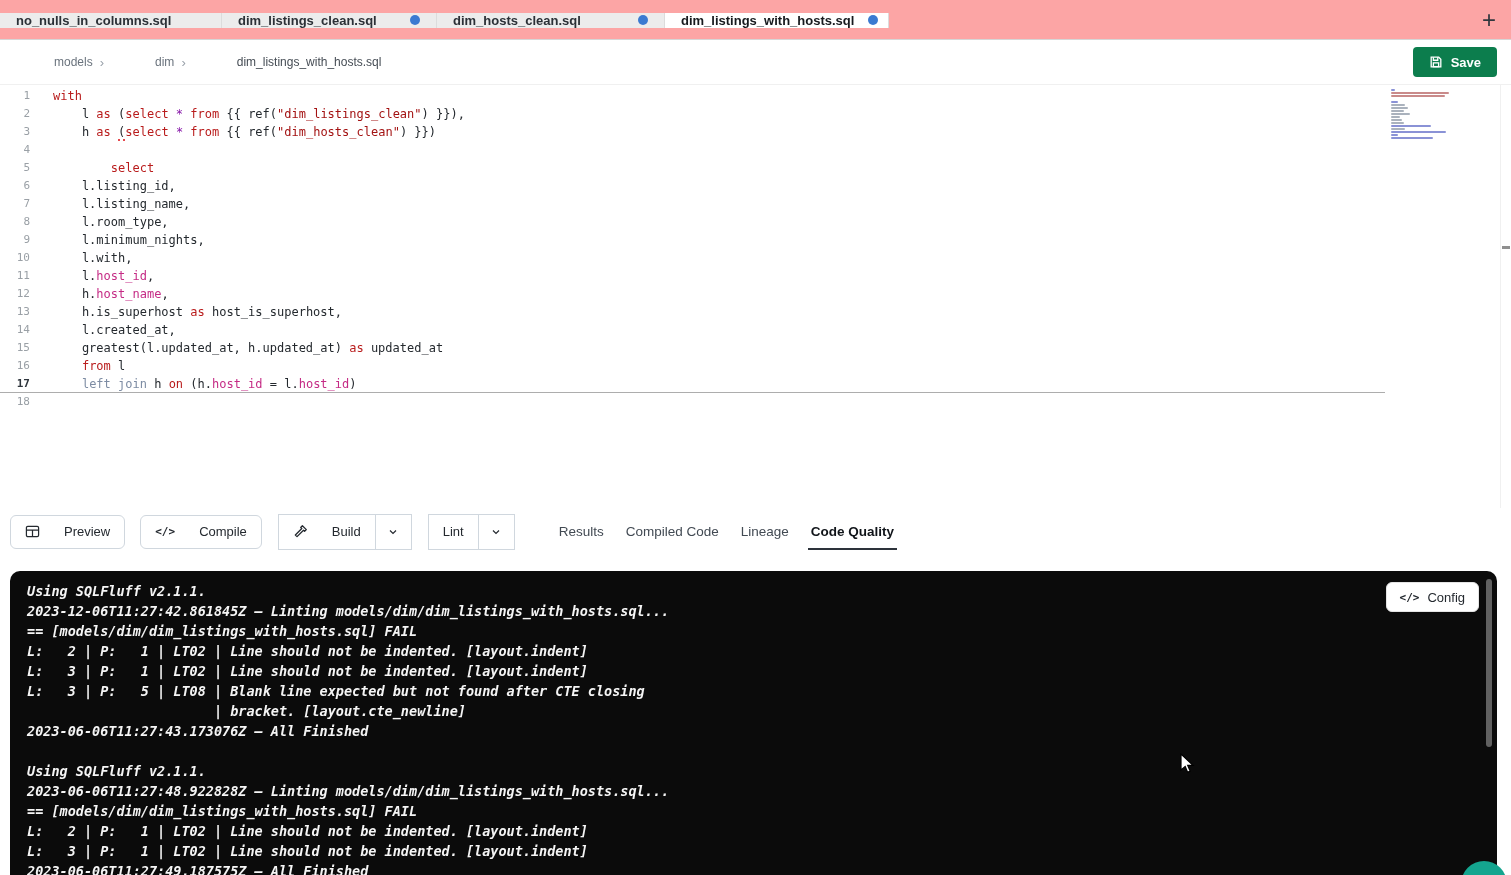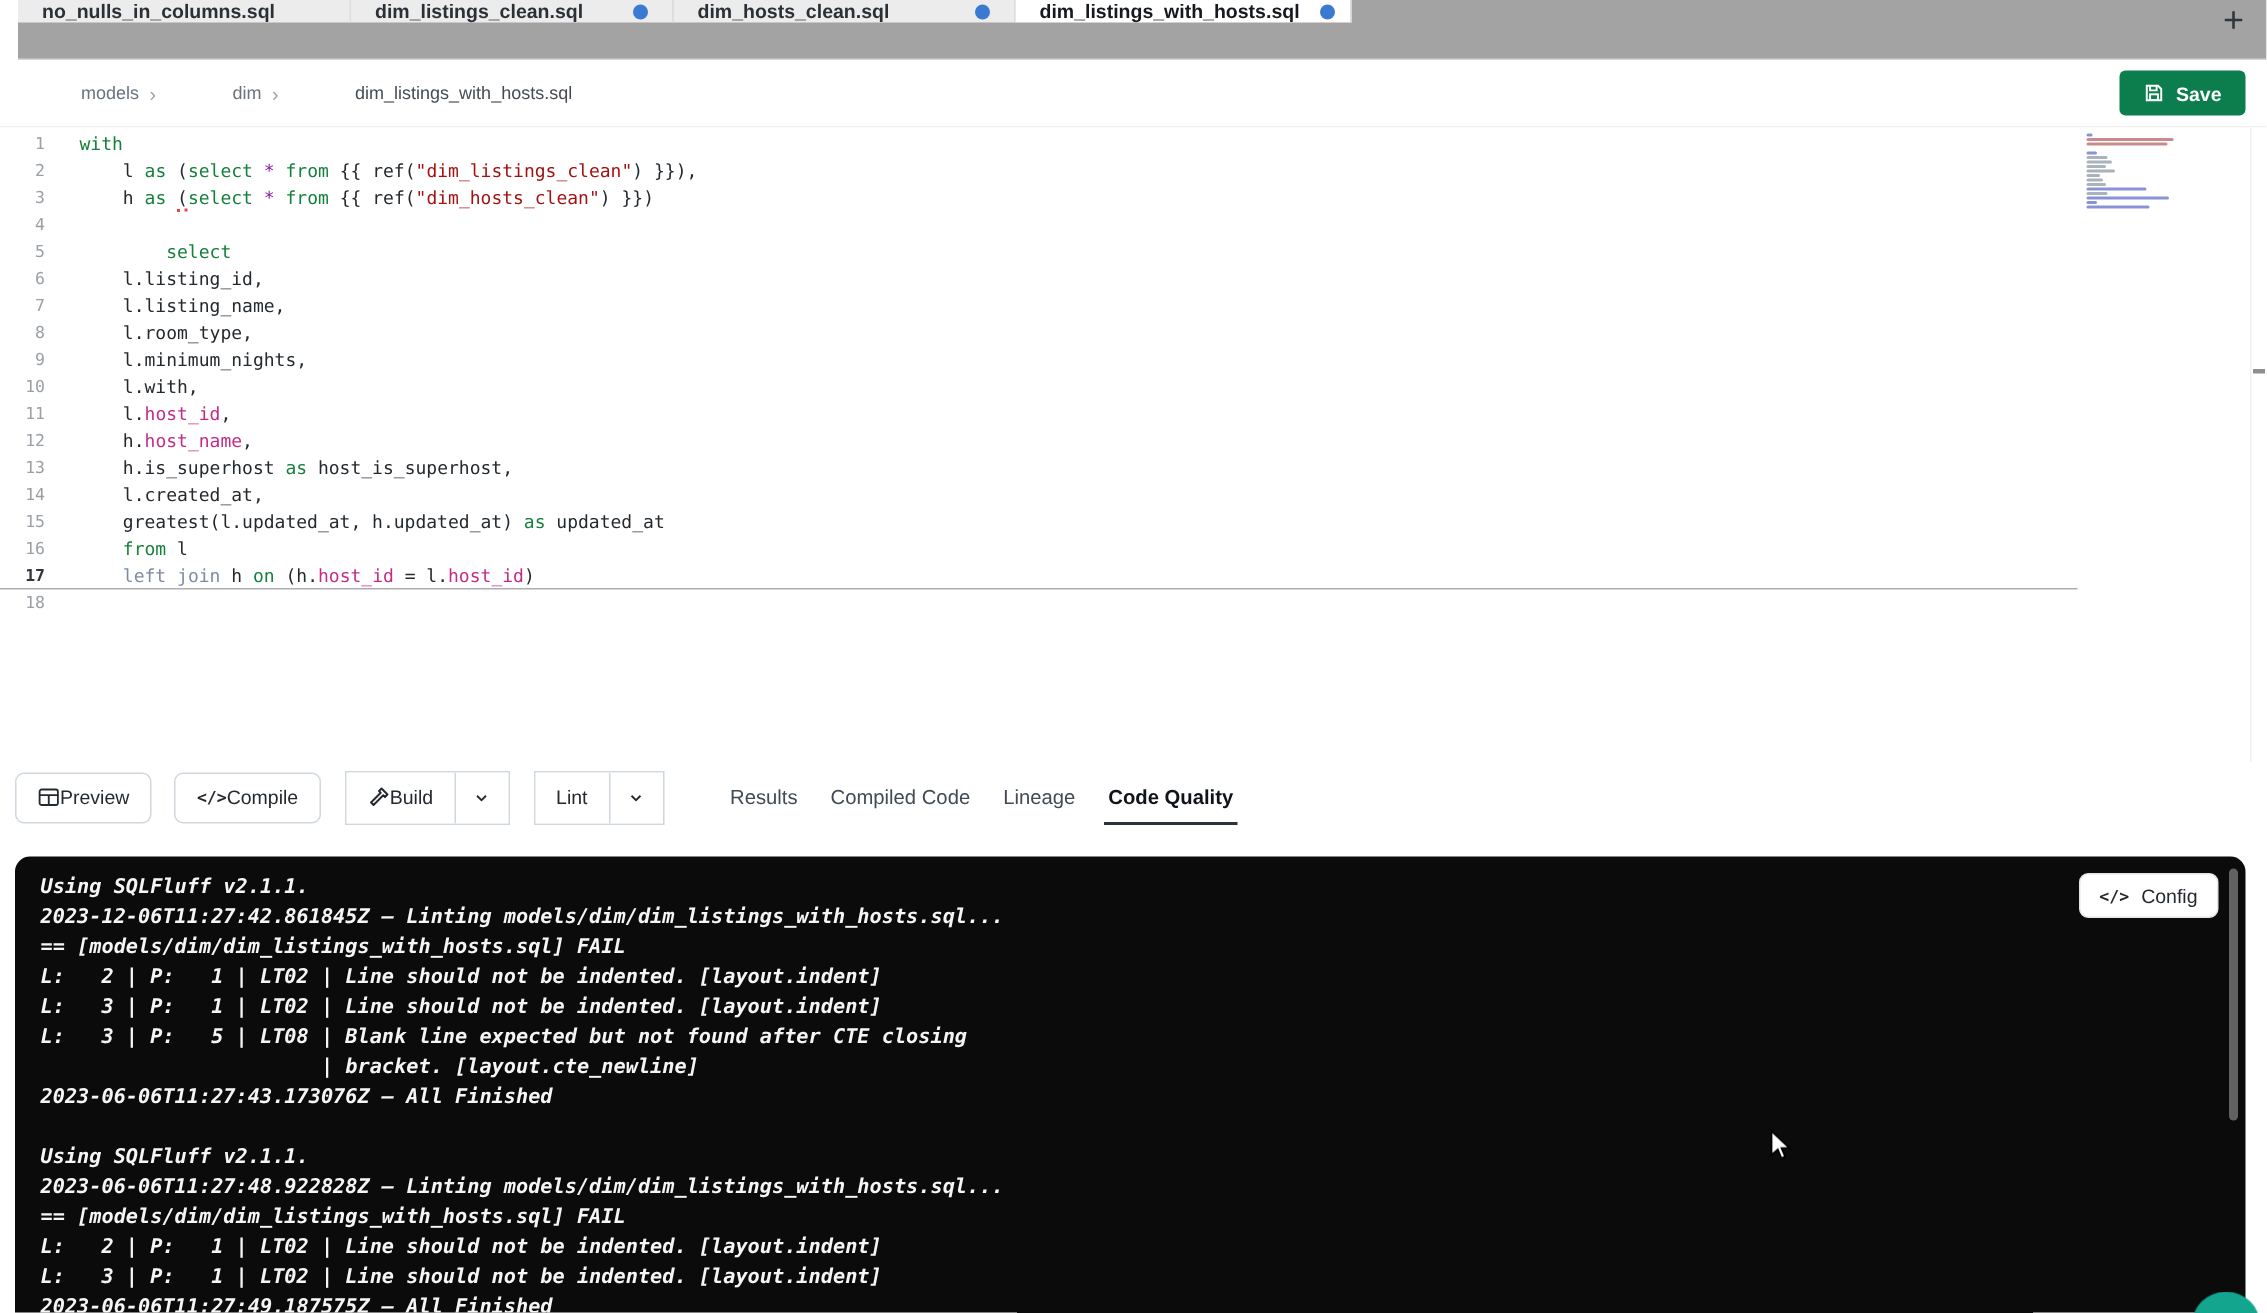--- a/index.html
+++ b/index.html
@@ -1,21 +1,21 @@
 <!DOCTYPE html>
 <html style="--accent-green: #0c7d4d; --dot-blue: #3b7ad1; --keyword-blue: #2723d8; --string-red: #a31212; --ident-magenta: #c52b85; --terminal-bg: #0b0b0b; --help-bubble-teal: #14a58f;"><head>
 <meta charset="utf-8">
 <style>
   * { margin:0; padding:0; box-sizing:border-box; }
   html,body { width:1511px; height:875px; overflow:hidden; background:#fff;
               font-family:"Liberation Sans", sans-serif; color:#24292f; }
 
   
-  .tab-bar { height:40px; background:#a3a3a3; display:flex; align-items:flex-start;
-             box-shadow: inset 0 -1px 0 #d6d6d6; margin-left: 12px; }
+  .tab-bar { height:40px; background:#fca5a5; display:flex; align-items:center;
+             box-shadow: inset 0 -1px 0 #d6d6d6; }
   .tab-strip { display:flex; align-items:stretch; }
   .tab { display:flex; align-items:center; justify-content:space-between;
          padding:0 16px; border-right:1px solid #dcdcdc; font-size:13px;
          font-weight:600; color:#2b3036; cursor:pointer; background:#ececec; }
   .tab .tab-label { white-space:nowrap; }
   .tab.active { background:#fff; font-weight:700; color:#16191d; }
   .dot { width:10px; height:10px; border-radius:50%; margin-left:14px;
          background: var(--dot-blue, #3b7ad1); flex:none; }
   .tab-plus { margin-left:auto; width:44px; border:none; background:transparent;
               font-size:24px; font-weight:400; color:#30363d; cursor:pointer;
@@ -35,38 +35,38 @@
   
   .editor { position:relative; height:423px; background:#fff; overflow:hidden; }
   .code-lines { width:1385px; padding-top:2px; }
   .code-row { display:flex; height:18px; line-height:18px;
               font-family:"DejaVu Sans Mono", monospace; font-size:12px; }
   .code-row.active { border-bottom:1px solid #adadad; }
   .gutter { flex:none; width:30px; text-align:right; color:#9aa0a6; font-size:11px; }
   .code-row.active .gutter { color:#2f363d; font-weight:700; }
   .code-text { padding-left:23px; white-space:pre; }
   .tk-p  { color:#24292e; }
-  .tk-k  { color:#15803d;margin-top:40px; }
+  .tk-k  { color:#b91c1c;margin-top:40px; }
   .tk-k2 { color:#7d8ca3; }
   .tk-s  { color:#a31212; }
   .tk-o  { color:#8615a8; }
   .tk-m  { color:#c52b85; }
   .sq    { border-bottom:2px dotted #e5484d; }
   .minimap { position:absolute; top:4px; right:48px; width:72px; }
   .mm-line { height:2px; margin-bottom:1px; border-radius:1px; }
   .editor-scrollbar { position:absolute; right:2px; top:0; bottom:0; width:9px;
                       border-left:1px solid #f0f0f0; }
   .scroll-marker { position:absolute; top:161px; left:1px; width:8px; height:3px; background:#8f8f8f; }
 
   
   .toolbar { height:47px; display:flex; align-items:center; padding-left:10px;
              background:#fff; }
   .btn { height:34px; padding:0 14px; background:#fff; border:1px solid #d0d7de;
          border-radius:6px; font-size:13px; font-weight:500; color:#24292f;
-         display:inline-flex; align-items:center; gap:0; cursor:pointer;
+         display:inline-flex; align-items:center; gap:24px; cursor:pointer;
          font-family:"Liberation Sans", sans-serif; }
   .split { display:inline-flex; border:1px solid #d0d7de; border-radius:0; overflow:hidden; }
   .split .btn { border:none; border-radius:0; }
   .chev-btn { width:36px; border:none; border-left:1px solid #d0d7de; background:#fff;
               display:flex; align-items:center; justify-content:center; cursor:pointer; }
   .ml15 { margin-left:15px; } .ml16 { margin-left:16px; }
   .code-glyph { font-family:"DejaVu Sans Mono", monospace; font-size:11px; font-weight:700; }
   .panel-tabs { margin-left:44px; display:flex; gap:22px; height:100%; align-items:center; }
   .ptab { position:relative; font-size:13.5px; color:#424a53; cursor:pointer;
           display:flex; align-items:center; height:100%; }

